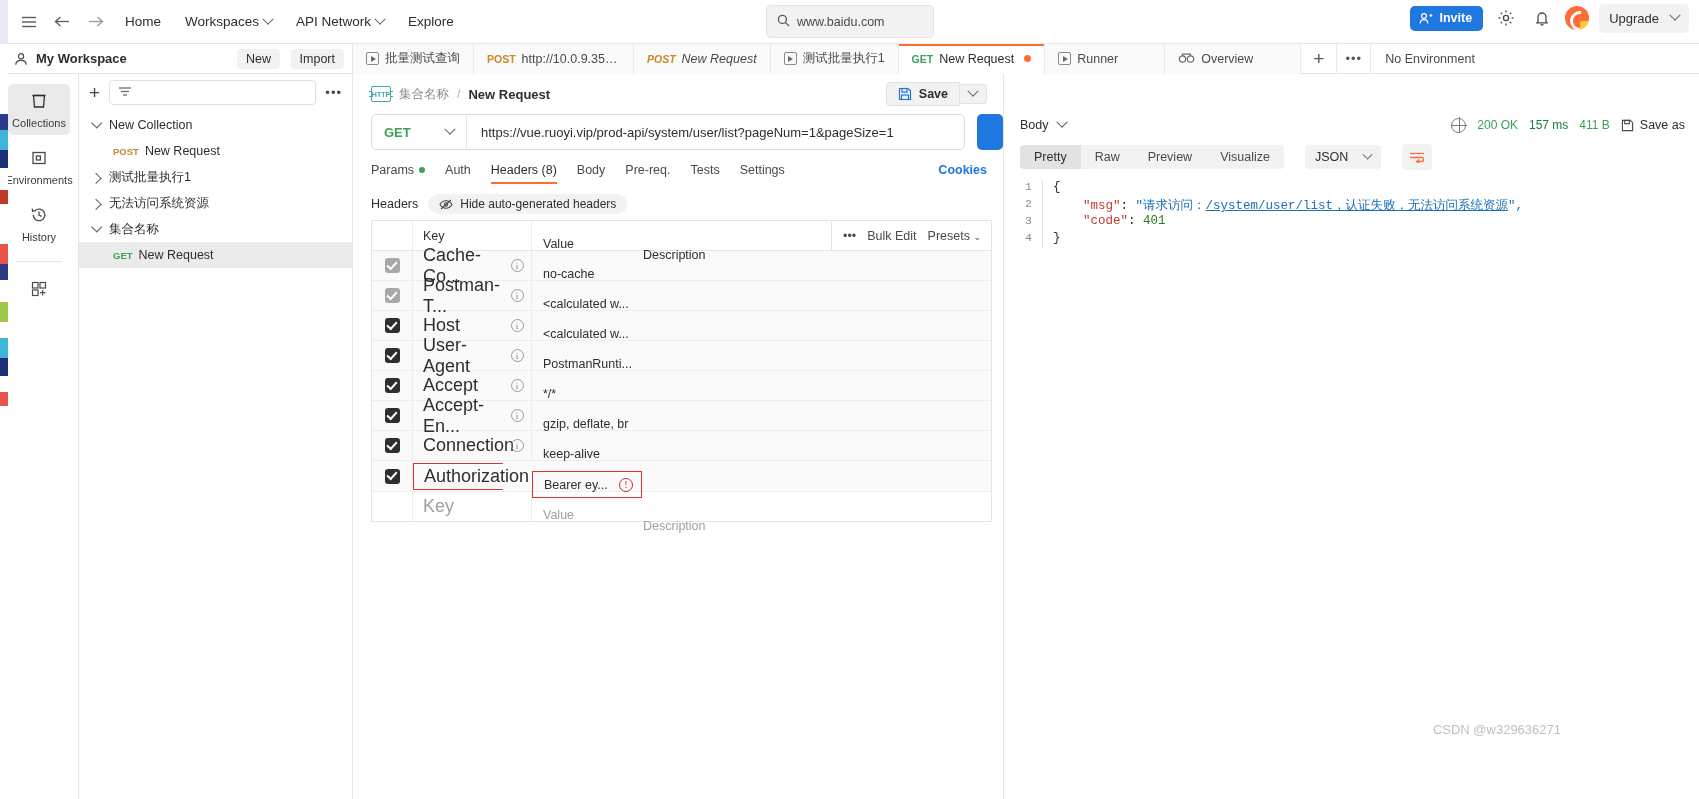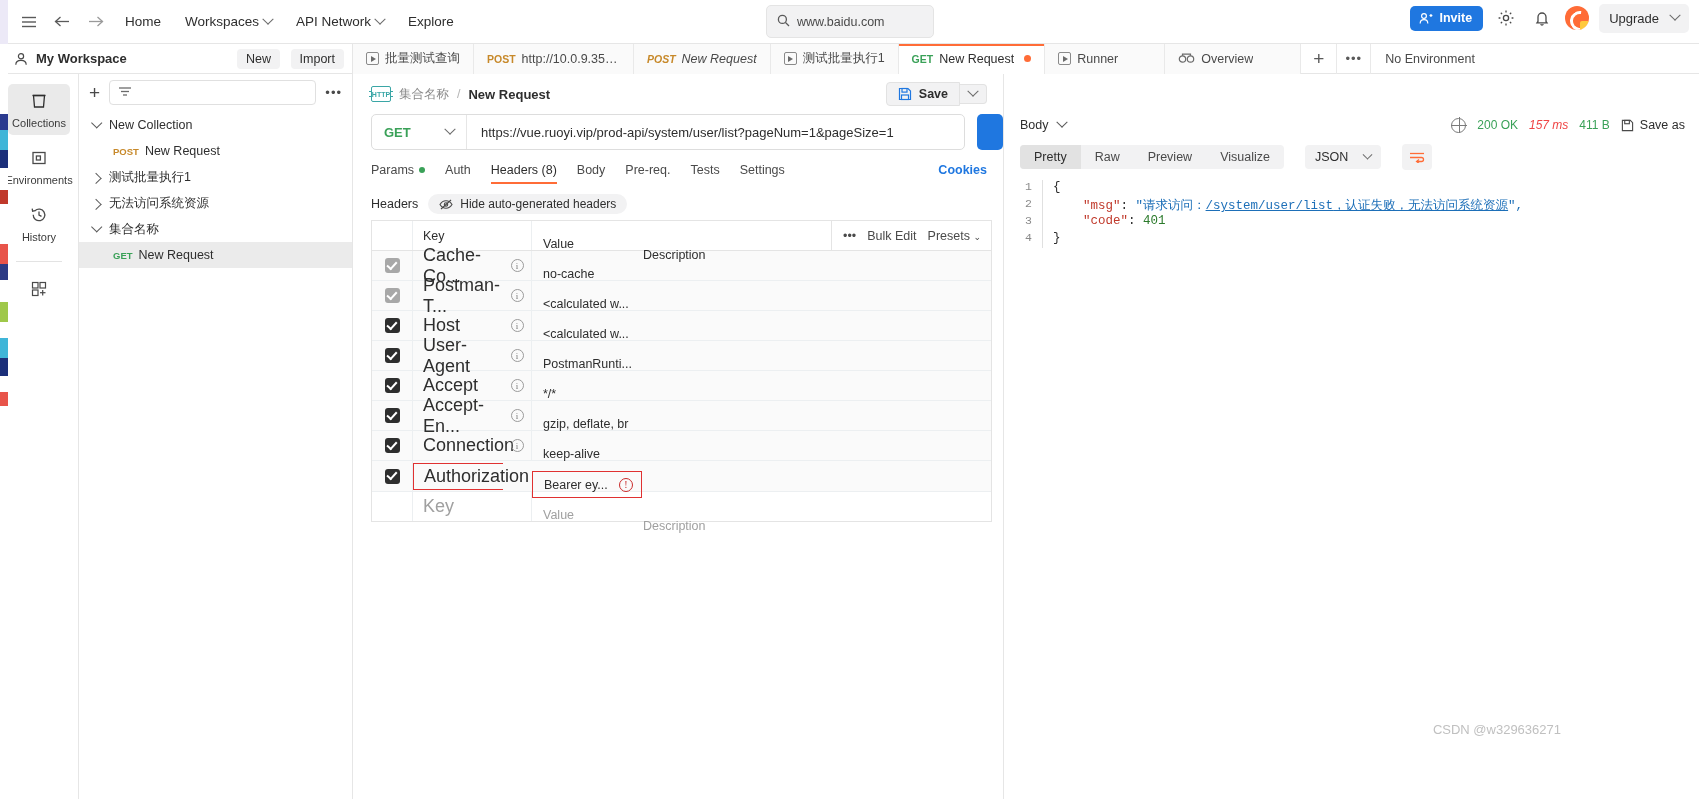--- a/index.html
+++ b/index.html
@@ -171,21 +171,21 @@
   .ph { color: #a0a0a0; }
   .redbox { border: 1.4px solid #e03131; }
   .warn-i { width: 14px; height: 14px; border-radius: 50%; border: 1.3px solid #c92a2a; color: #c92a2a; font-size: 10px; display: flex; align-items: center; justify-content: center; font-family: "Liberation Serif", serif; margin-left: auto; margin-right: 8px; }
 
   
   .respwrap { width: 696px; border-left: 1px solid #e6e6e6; display: flex; flex-direction: column; min-width: 0; }
   .resp-top { height: 30px; display: flex; align-items: center; padding: 0 14px 0 16px; gap: 9px; margin-top: 36px;}
   .resp-body-label { font-size: 12.5px; color: #2e2e2e; }
   .resp-meta { margin-left: auto; display: flex; align-items: center; gap: 11px; font-size: 12px; }
   .resp-meta .ok { color: #3aa158; }
-  .resp-meta .tm { color: #ef4444; font-style: italic; }
+  .resp-meta .tm { color: #15803d; }
   .resp-meta .sz { color: #3aa158; }
   .globe { width: 15px; height: 15px; border-radius: 50%; border: 1.3px solid #7a7a7a; position: relative; }
   .globe::after { content:""; position:absolute; left:50%; top:-1.3px; bottom:-1.3px; width:0; border-left:1.3px solid #7a7a7a; }
   .globe::before { content:""; position:absolute; top:50%; left:-1.3px; right:-1.3px; height:0; border-top:1.3px solid #7a7a7a; }
   .save-resp { display: flex; align-items: center; gap: 6px; font-size: 12.5px; color: #2e2e2e; cursor:pointer; }
 
   .resp-tabs { display: flex; align-items: center; gap: 12px; padding: 4px 0 4px 16px; text-align: center; }
   .rt-group { display: flex; background: #f2f2f3; border-radius: 4px; overflow: hidden; }
   .rt { font-size: 12.5px; color: #4a4a4a; padding: 5px 14px; cursor: pointer; }
   .rt.active { background: #e2e2e2; color: #2e2e2e; }

